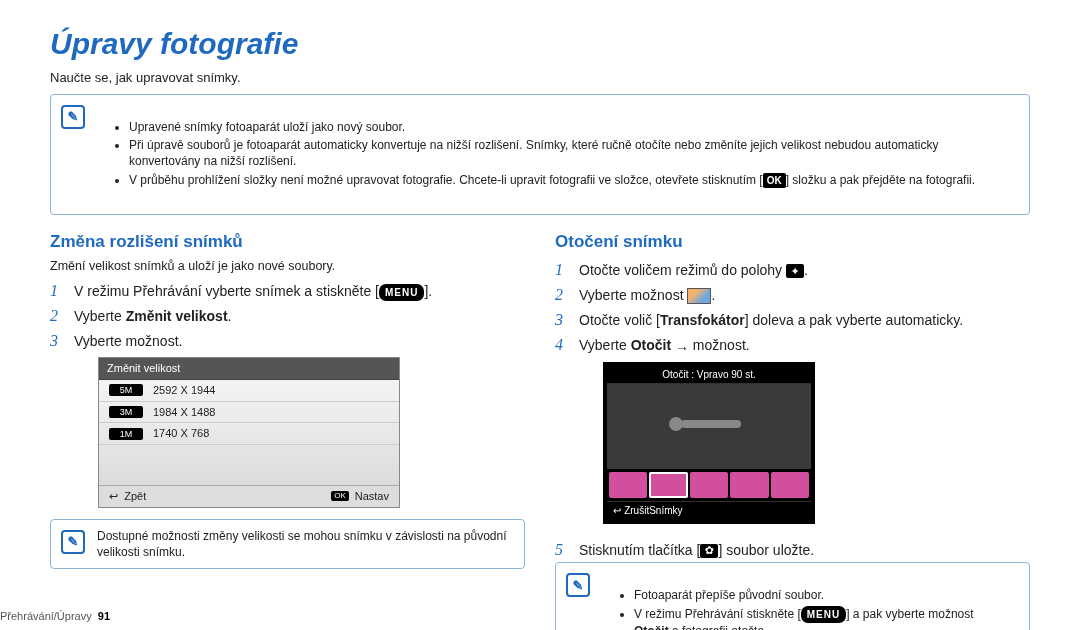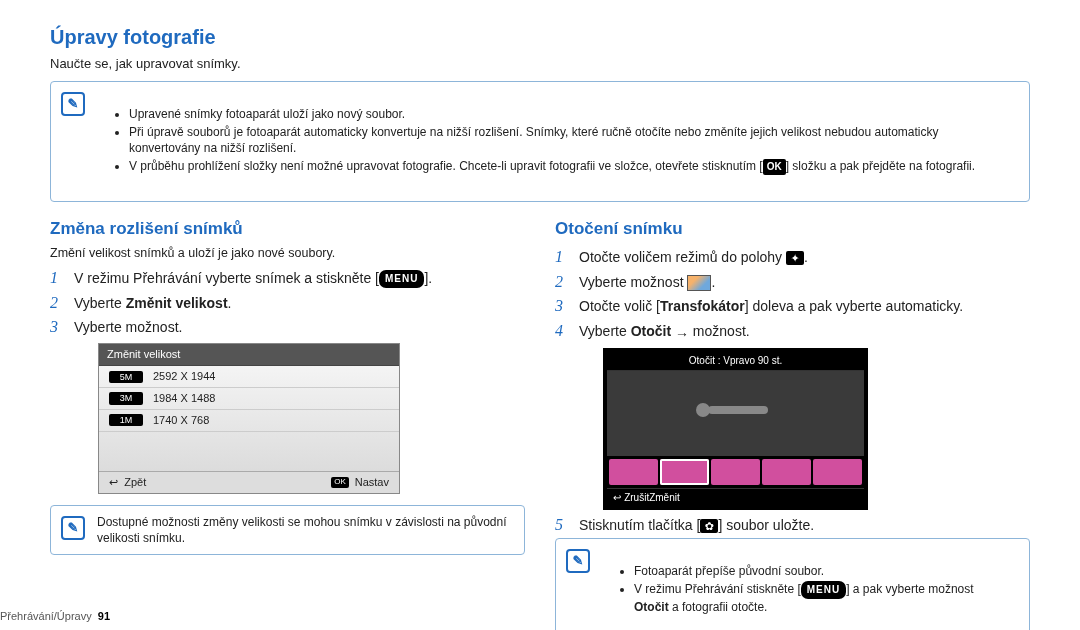--- a/index.html
+++ b/index.html
@@ -15,23 +15,24 @@
   }
   .page {
     padding: 18px 50px 10px 50px;
     box-sizing: border-box;
     width: 1080px;
     height: 630px;
     position: relative;
   }
   h1.page-title {
     color: #1f6abf;
-    font-size: 20px;
+    font-size: 30px;
     font-weight: bold;
     margin: 6px 0 4px 0;
+    font-style: italic;
   }
   .intro {
     font-size: 13px;
     margin-bottom: 8px;
   }
   .note-box {
     border: 1px solid #8db5d9;
     border-radius: 4px;
     padding: 8px 10px 8px 10px;
     display: flex;
@@ -214,22 +215,22 @@
   .back-glyph {
     display:inline-block;
     font-size:11px;
   }
   .ok-glyph-small{
     background:#000;color:#fff;font-size:8px;padding:0 3px;border-radius:2px;
   }
 
   
   .lcd2 {
-    width: 265px;
-    margin: 6px 0 0 24px;
+    width: 212px;
+    margin: 6px 0 11px 24px;
     font-size: 10px;
     color: #fff;
   }
   .lcd2-outer {
     background:#000;
     padding:4px;
   }
   .lcd2-header {
     text-align: center;
     padding: 2px 0;
@@ -404,21 +405,21 @@
               </div>
               <div class="lcd2-thumbs">
                 <div class="t"></div>
                 <div class="t sel"></div>
                 <div class="t"></div>
                 <div class="t"></div>
                 <div class="t"></div>
               </div>
               <div class="lcd2-footer">
                 <span>↩ <span>Zrušit</span></span>
-                <span><span>Změnit</span></span>
+                <span><span>Snímky</span></span>
               </div>
             </div>
           </div>
         </li>
         <li>
           <span>Stisknutím tlačítka [</span><span class="inline-flower">✿</span><span>] soubor uložte.</span>
         </li>
       </ol>
 
       <div class="note-box small-note">

